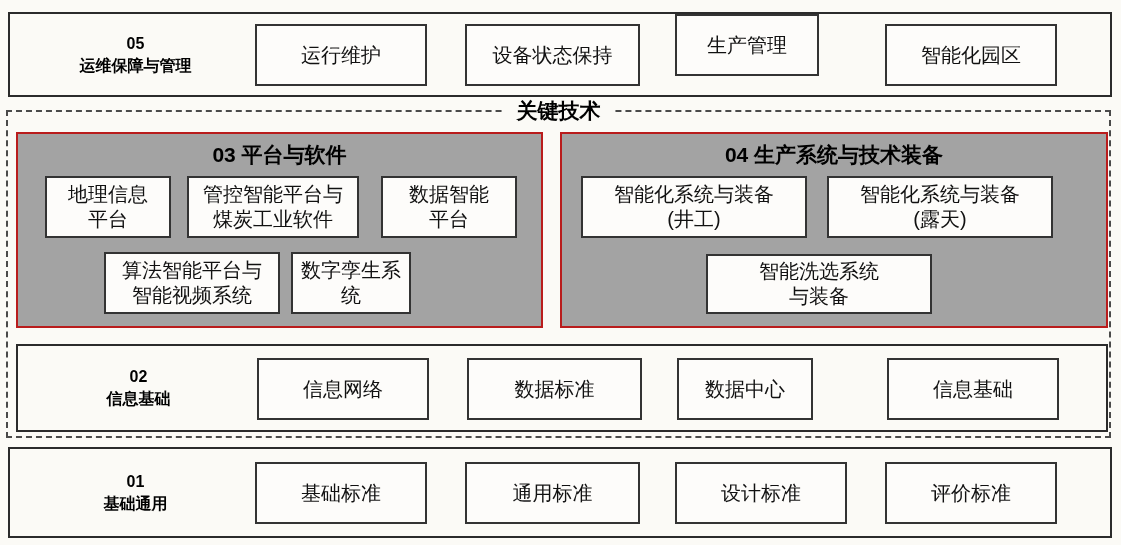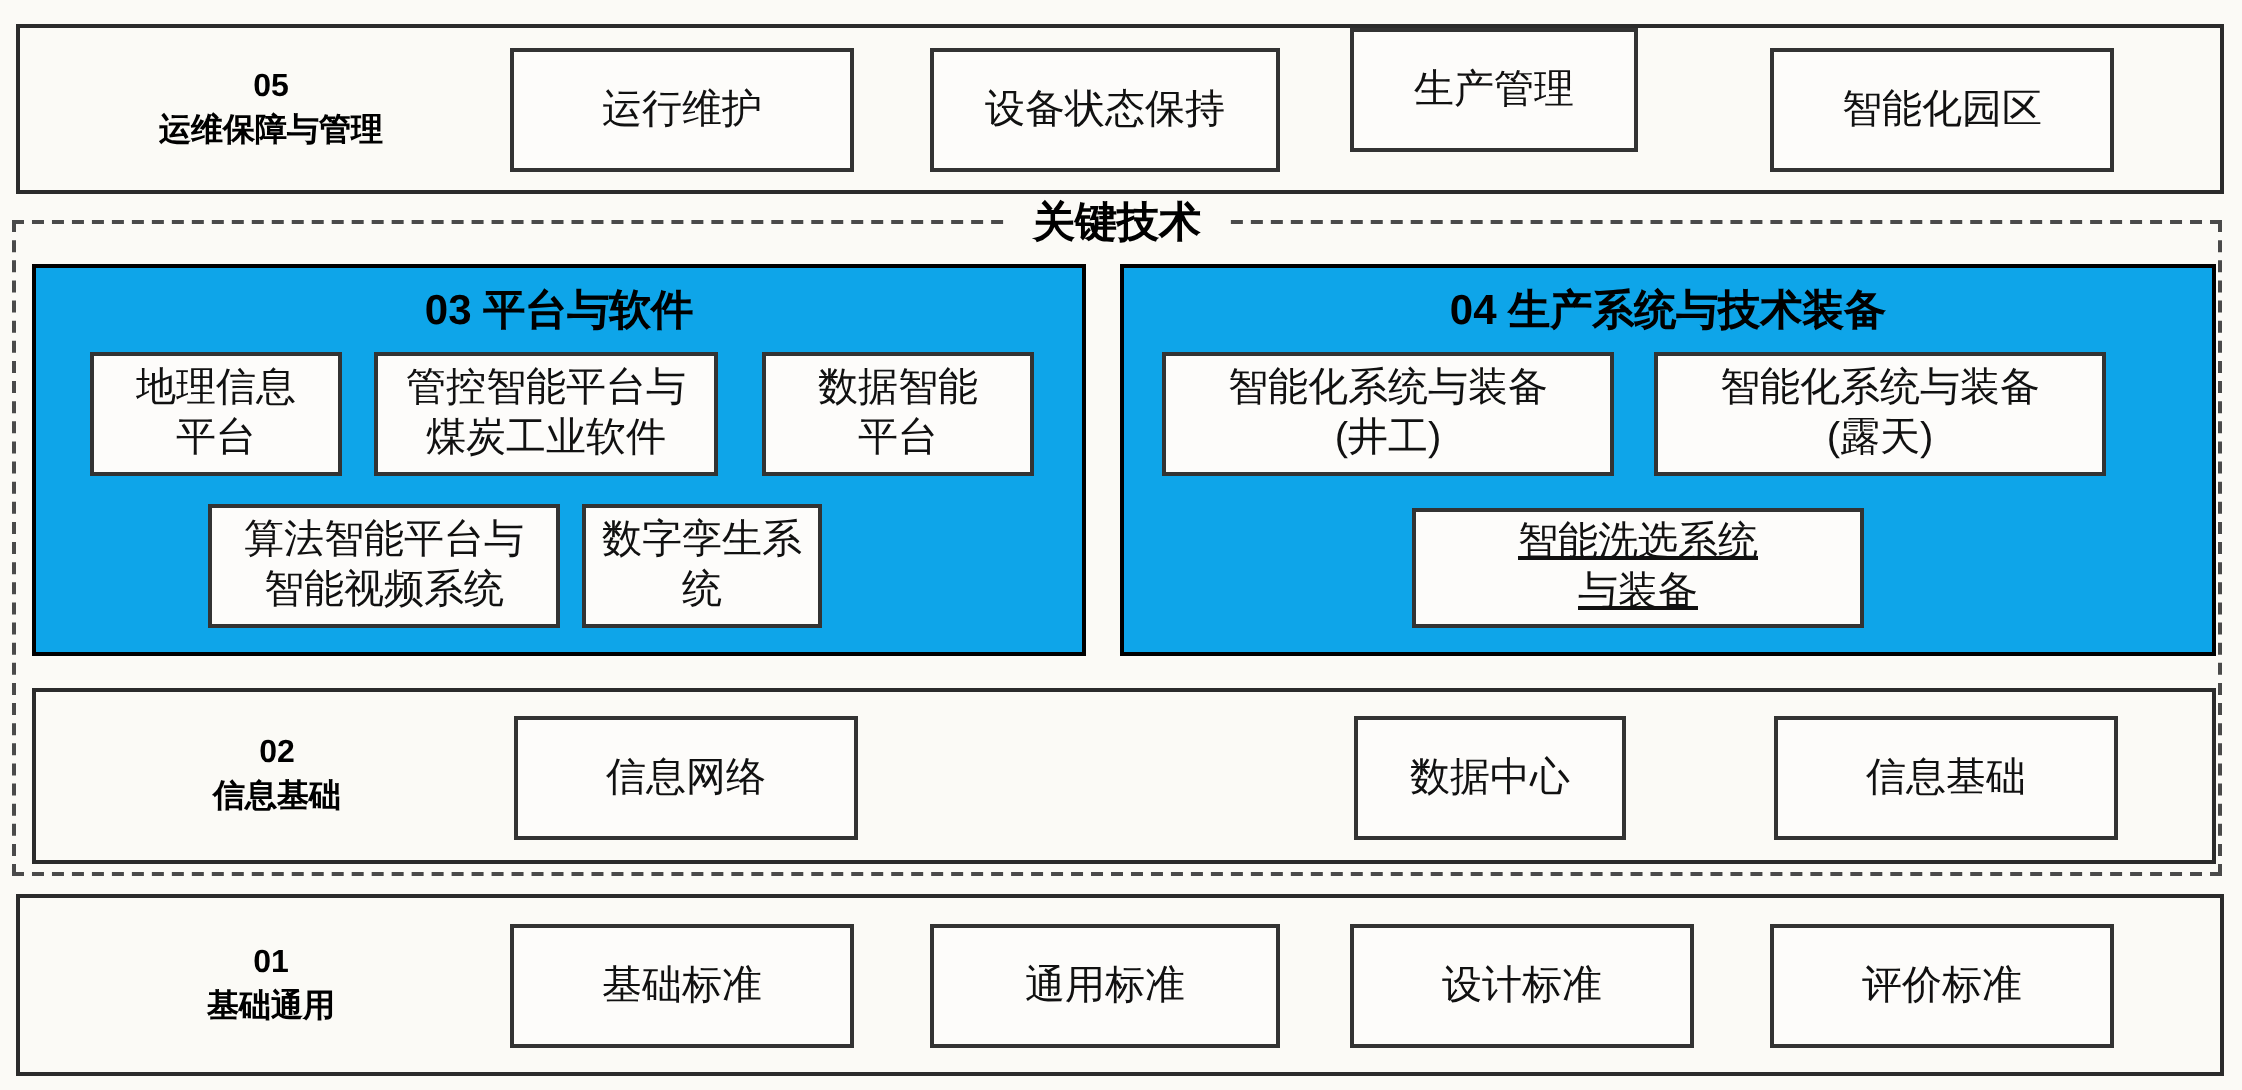--- a/index.html
+++ b/index.html
@@ -56,22 +56,22 @@
     transform:translateX(-50%);
     background:#fbfaf6;
     padding:0 14px;
     font-weight:bold;
     font-size:21px;
     color:#000;
     white-space:nowrap;
   }
   .section{
     position:absolute;
-    border:2px solid #000000;
-    background:#0ea5e9;
+    border:2px solid #b91c1c;
+    background:#a3a3a3;
     box-sizing:border-box;
   }
   .section-title{
     margin-top:7px;
     text-align:center;
     font-weight:bold;
     font-size:21px;
     color:#000;
   }
 </style>
@@ -106,30 +106,31 @@
 智能视频系统</div>
       <div class="node" style="left:273px;top:118px;width:120px;height:62px;">数字孪生系统</div>
     </div>
 
     <div class="section" style="left:552px;top:20px;width:548px;height:196px;">
       <div class="section-title">04 生产系统与技术装备</div>
       <div class="node" style="left:19px;top:42px;width:226px;height:62px;">智能化系统与装备
 (井工)</div>
       <div class="node" style="left:265px;top:42px;width:226px;height:62px;">智能化系统与装备
 (露天)</div>
-      <div class="node" style="left:144px;top:120px;width:226px;height:60px;text-decoration:underline;">智能洗选系统
+      <div class="node" style="left:144px;top:120px;width:226px;height:60px;">智能洗选系统
 与装备</div>
     </div>
 
     <div class="band" style="left:8px;top:232px;width:1092px;height:88px;">
       <div class="band-label" style="left:8px;width:225px;">
         <span>02</span>
         <span>信息基础</span>
       </div>
       <div class="node" style="left:239px;top:12px;width:172px;height:62px;">信息网络</div>
+      <div class="node" style="left:449px;top:12px;width:175px;height:62px;">数据标准</div>
       <div class="node" style="left:659px;top:12px;width:136px;height:62px;">数据中心</div>
       <div class="node" style="left:869px;top:12px;width:172px;height:62px;">信息基础</div>
     </div>
   </div>
 
   <div class="band" style="left:8px;top:447px;width:1104px;height:91px;">
     <div class="band-label" style="left:8px;width:235px;">
       <span>01</span>
       <span>基础通用</span>
     </div>

